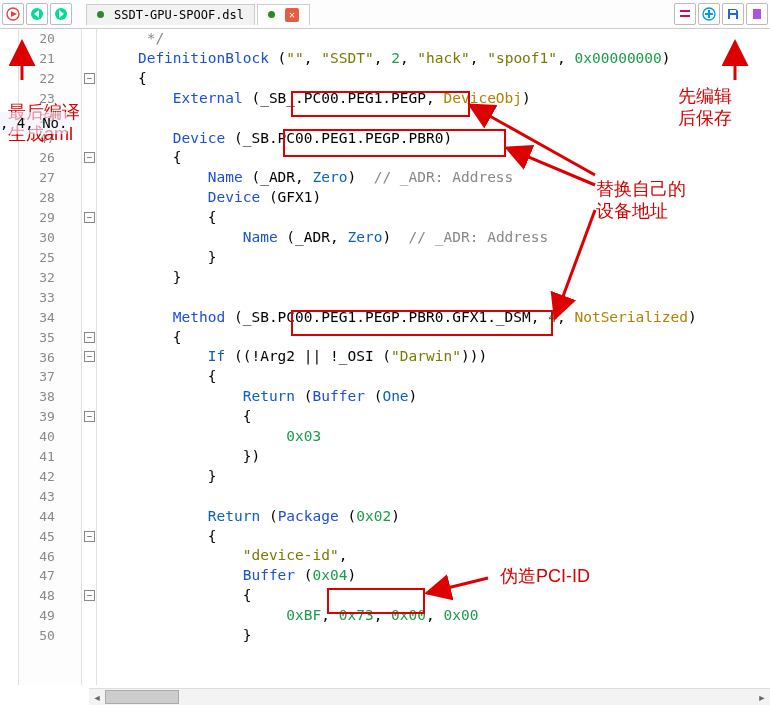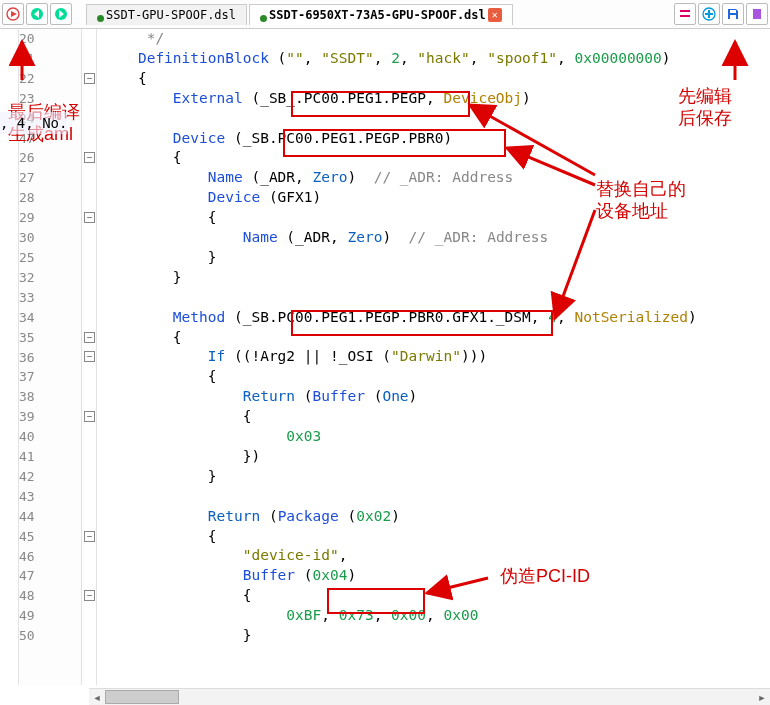--- a/index.html
+++ b/index.html
@@ -2,27 +2,27 @@
 <html><head>
 <meta charset="utf-8">
 <style>
   html,body{margin:0;padding:0;width:770px;height:705px;font-family:Consolas,Menlo,monospace;font-size:14px;background:#fff;color:#000;overflow:hidden;}
   .topbar{display:flex;align-items:center;height:28px;border-bottom:1px solid #ccc;background:#fdfdfd;position:relative;}
   .tb-left{display:flex;gap:2px;padding:1px 2px;}
   .tb-right{display:flex;gap:2px;padding:1px 2px;margin-left:auto;}
   .tb-btn{width:20px;height:20px;border:1px solid #bbb;border-radius:2px;background:#fff;display:flex;align-items:center;justify-content:center;cursor:pointer;}
   .tb-btn svg{width:14px;height:14px;}
   .tabs{display:flex;gap:2px;margin-left:12px;}
-  .tab{display:flex;align-items:flex-end;gap:2px;padding:3px 10px;border:1px solid #ccc;border-bottom:none;font-size:12px;cursor:pointer;background:#f2f2f2;}
+  .tab{display:flex;align-items:center;gap:10px;padding:3px 10px;border:1px solid #ccc;border-bottom:none;font-size:12px;cursor:pointer;background:#f2f2f2;}
   .tab.active{background:#fff;font-weight:bold;}
   .tab .dot{width:7px;height:7px;border-radius:50%;background:#2a8a2a;}
   .tab .close{width:14px;height:14px;border-radius:2px;background:#e85c3f;color:#fff;font-size:10px;display:flex;align-items:center;justify-content:center;}
   .editor{display:flex;height:656px;font-size:14.5px;}
   .gutter{width:18px;border-right:1px solid #e2e2e2;}
-  .lnums{width:56px;text-align:left;color:#888;border-right:1px solid #e2e2e2;line-height:19.9px;font-size:13px;padding-right:6px;background:#fdfdfd;}
+  .lnums{width:56px;text-align:center;color:#888;border-right:1px solid #e2e2e2;line-height:19.9px;font-size:13px;padding-right:6px;background:#fdfdfd;}
   .fold{width:14px;border-right:1px solid #e2e2e2;position:relative;}
   .code{flex:1;line-height:19.9px;white-space:pre;padding-left:6px;position:relative;}
   .hl-line{position:absolute;left:0;right:0;height:19.9px;background:#fffbe6;z-index:-1;}
   .kw{color:#0a5fbf;}
   .fn{color:#1d4ed8;}
   .num{color:#1a9c4a;}
   .str{color:#7a7a00;}
   .cm{color:#888;}
   .arg{color:#b08000;}
   .rbox{position:absolute;border:2px solid #d00;pointer-events:none;}
@@ -57,21 +57,20 @@
         </svg>
     </div>
   </div>
   <div class="tabs">
     <div class="tab">
       <span class="dot"></span>
       <span>SSDT-GPU-SPOOF.dsl</span>
     </div>
     <div class="tab active">
       <span class="dot"></span>
-      <span>SSDT-6950XT-73A5-GPU-SPOOF.dsl</span>
       <span class="close">✕</span>
     </div>
   </div>
   <div class="tb-right">
     <div class="tb-btn">
       <svg viewBox="0 0 14 14">
           <rect x="2" y="3" width="10" height="2" fill="#d06"></rect>
           <rect x="2" y="8" width="10" height="2" fill="#d06"></rect>
         </svg>
     </div>

